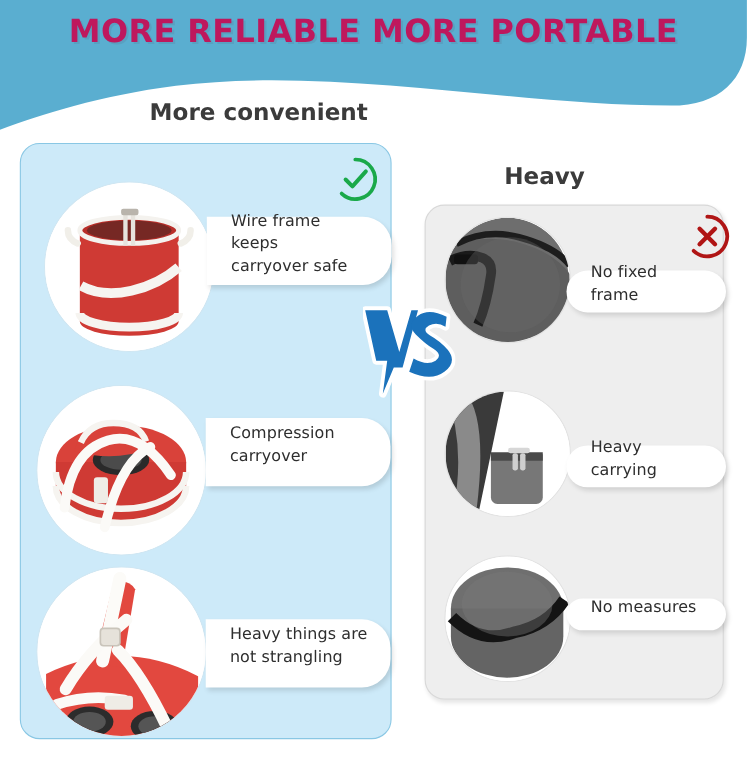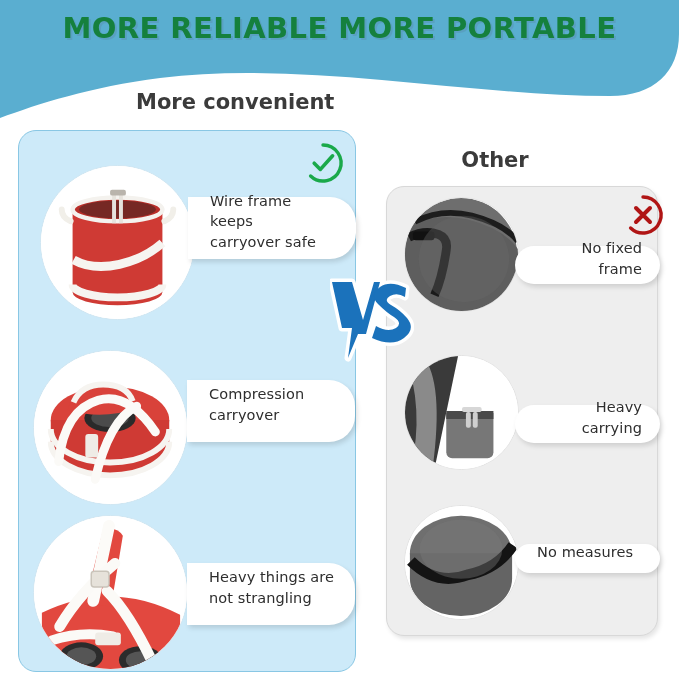--- a/index.html
+++ b/index.html
@@ -25,21 +25,21 @@
   .banner svg { display: block; }
   .banner-title {
     position: absolute;
     left: 0; top: 11px;
     width: 679px;
     text-align: center;
     font-family: "DejaVu Sans", sans-serif;
     font-weight: bold;
     font-size: 29px;
     letter-spacing: 0.4px;
-    color: #15803d;
+    color: #be185d;
     text-shadow: 2px 2px 0 rgba(90,150,180,0.55);
     white-space: nowrap;
   }
 
   
   .heading {
     position: absolute;
     font-family: "DejaVu Sans", sans-serif;
     font-weight: bold;
     color: #3b3b3b;
@@ -92,21 +92,21 @@
     background: #ffffff;
     border-radius: 0 26px 26px 0;
     box-shadow: 2px 3px 5px rgba(0,0,0,0.13);
     padding: 8px 18px 21px 22px;
     font-family: "DejaVu Sans", sans-serif;
     font-size: 14.5px;
     line-height: 1.42;
     color: #2e2e2e;
     letter-spacing: 0.1px;
   }
-  .pill.one-line { border-radius: 26px 26px 26px 26px; text-align: right; }
+  .pill.one-line { border-radius: 26px 26px 26px 26px; }
 
   
   .art { position: absolute; inset: 0; }
 
   
   #vs-badge {
     position: absolute;
     left: 330px; top: 272px;
     width: 84px; height: 90px;
   }
@@ -117,21 +117,21 @@
 <div id="page">
 
   <div class="banner">
     <svg width="679" height="120" viewBox="0 0 679 120">
       <path d="M0,0 H679 V34 C679,72 654,96 610,96 C470,96 300,60 160,78 C90,87 38,104 0,118 Z" fill="#5aaed0"></path>
     </svg>
     <div class="banner-title">MORE RELIABLE MORE PORTABLE</div>
   </div>
 
   <div class="heading" id="heading-left">More convenient</div>
-  <div class="heading" id="heading-right">Other</div>
+  <div class="heading" id="heading-right">Heavy</div>
 
   <div class="panel" id="panel-good"></div>
 
   <div class="ring-icon" id="icon-check">
     <svg width="46" height="46" viewBox="0 0 46 46">
       <path d="M23,5 a18,18 0 1,1 -12.4,31.0" fill="none" stroke="#1aa94a" stroke-width="3.4" stroke-linecap="round"></path>
       <path d="M14.2,23.2 L20.4,29.4 L32.6,15.8" fill="none" stroke="#1aa94a" stroke-width="3.6" stroke-linecap="round" stroke-linejoin="round"></path>
     </svg>
   </div>
 

